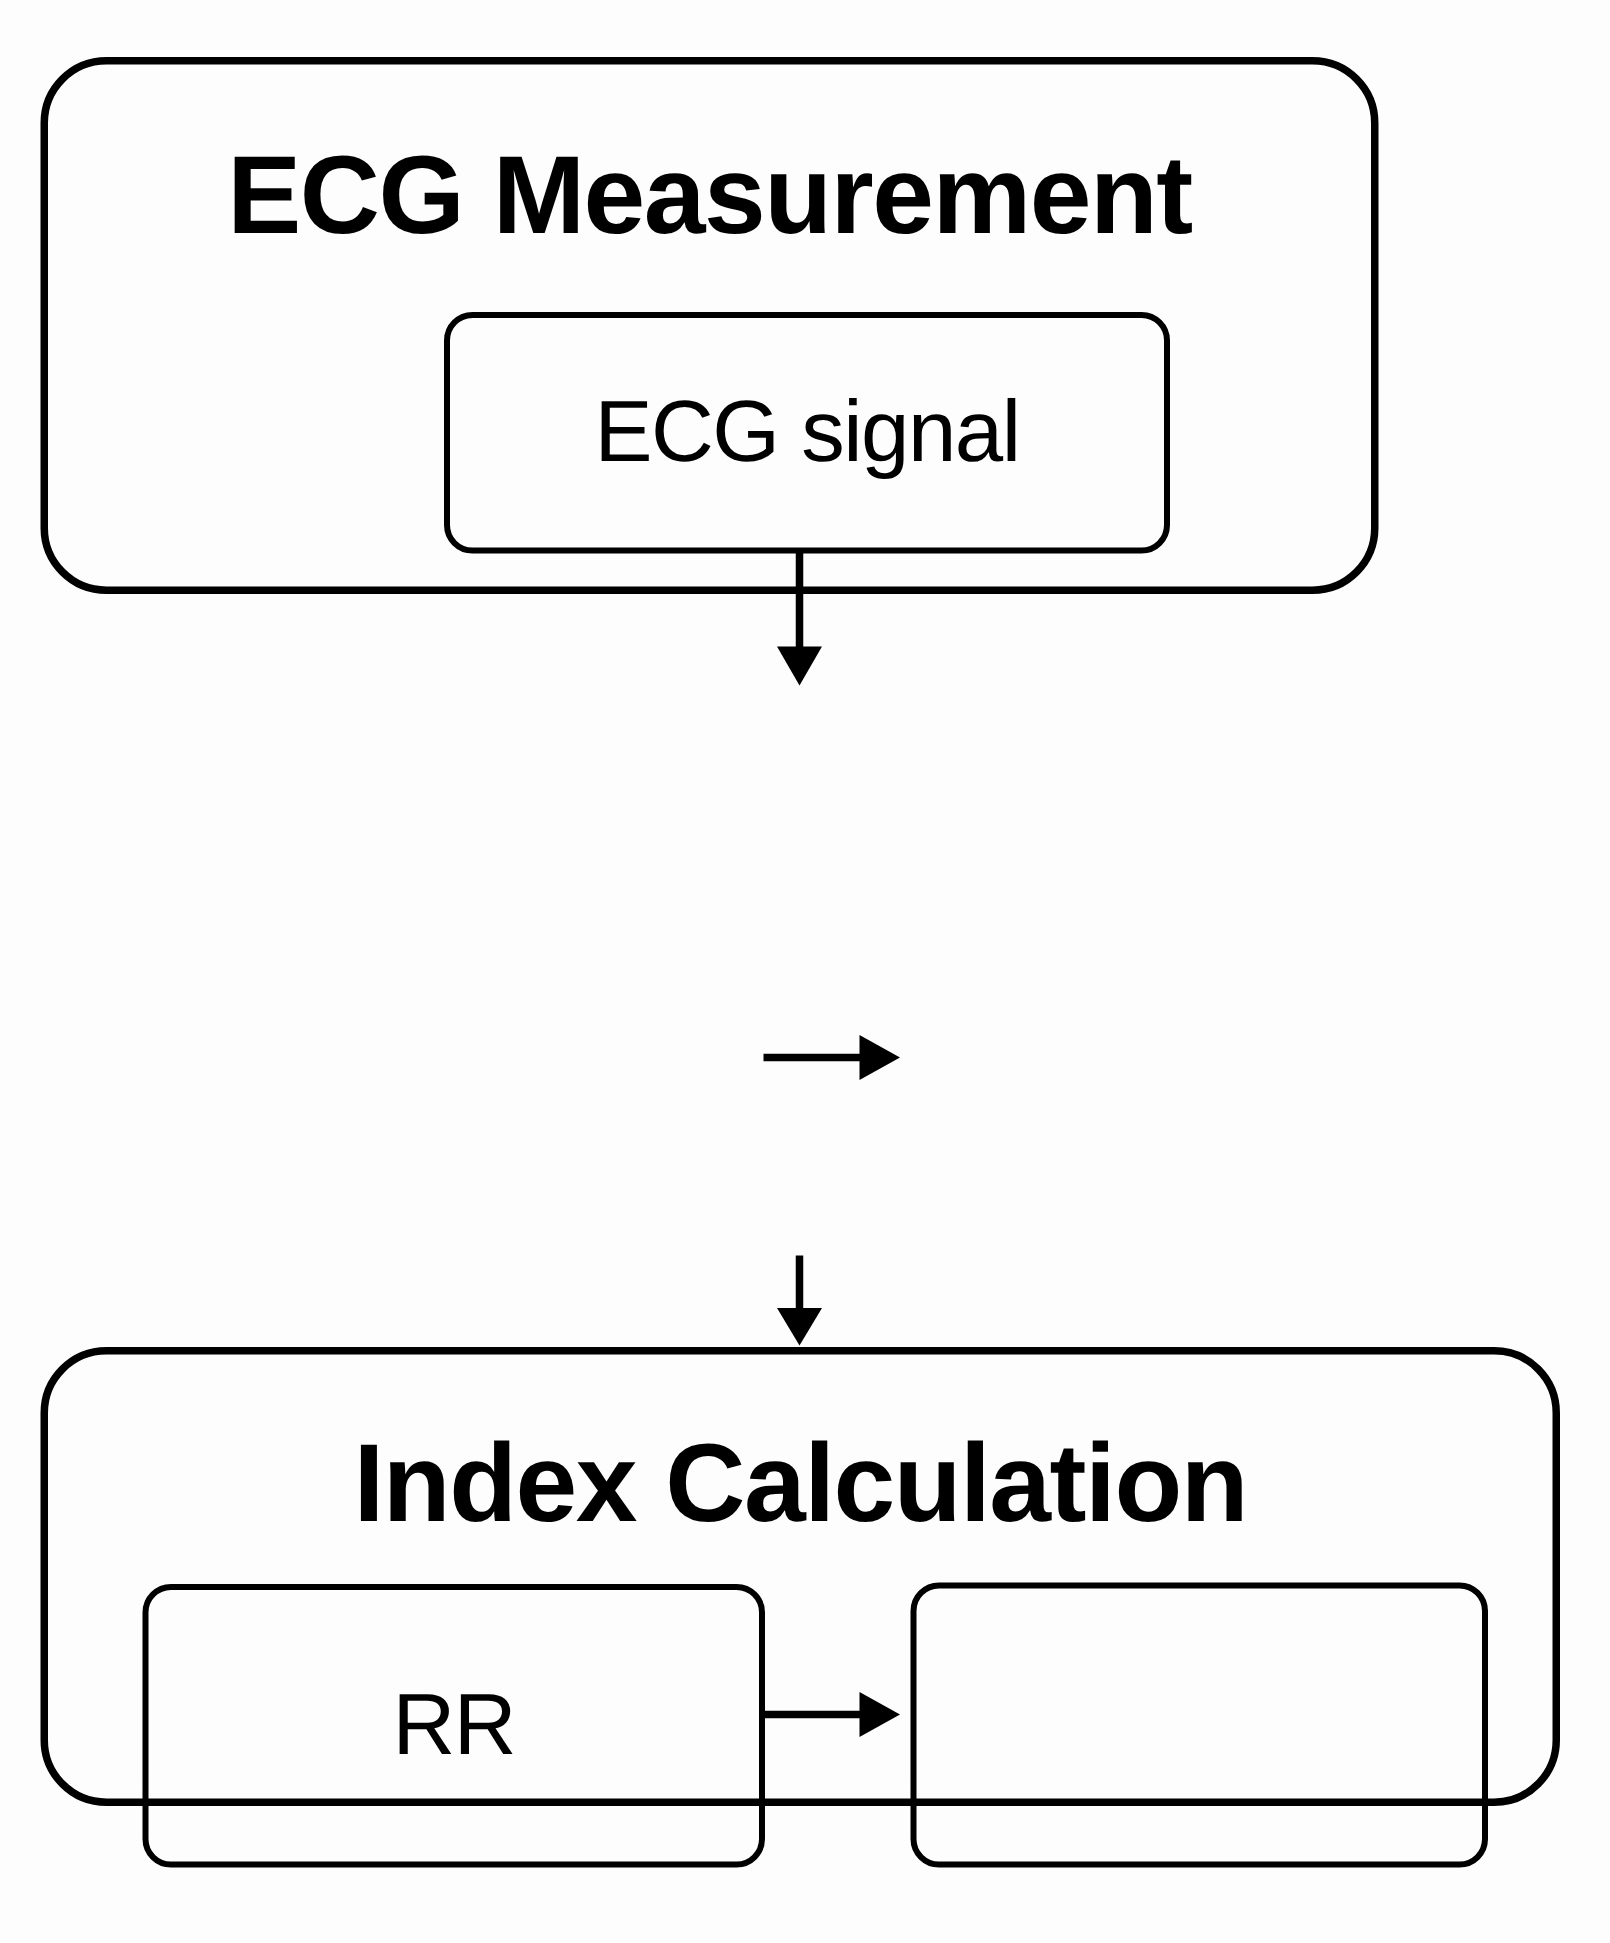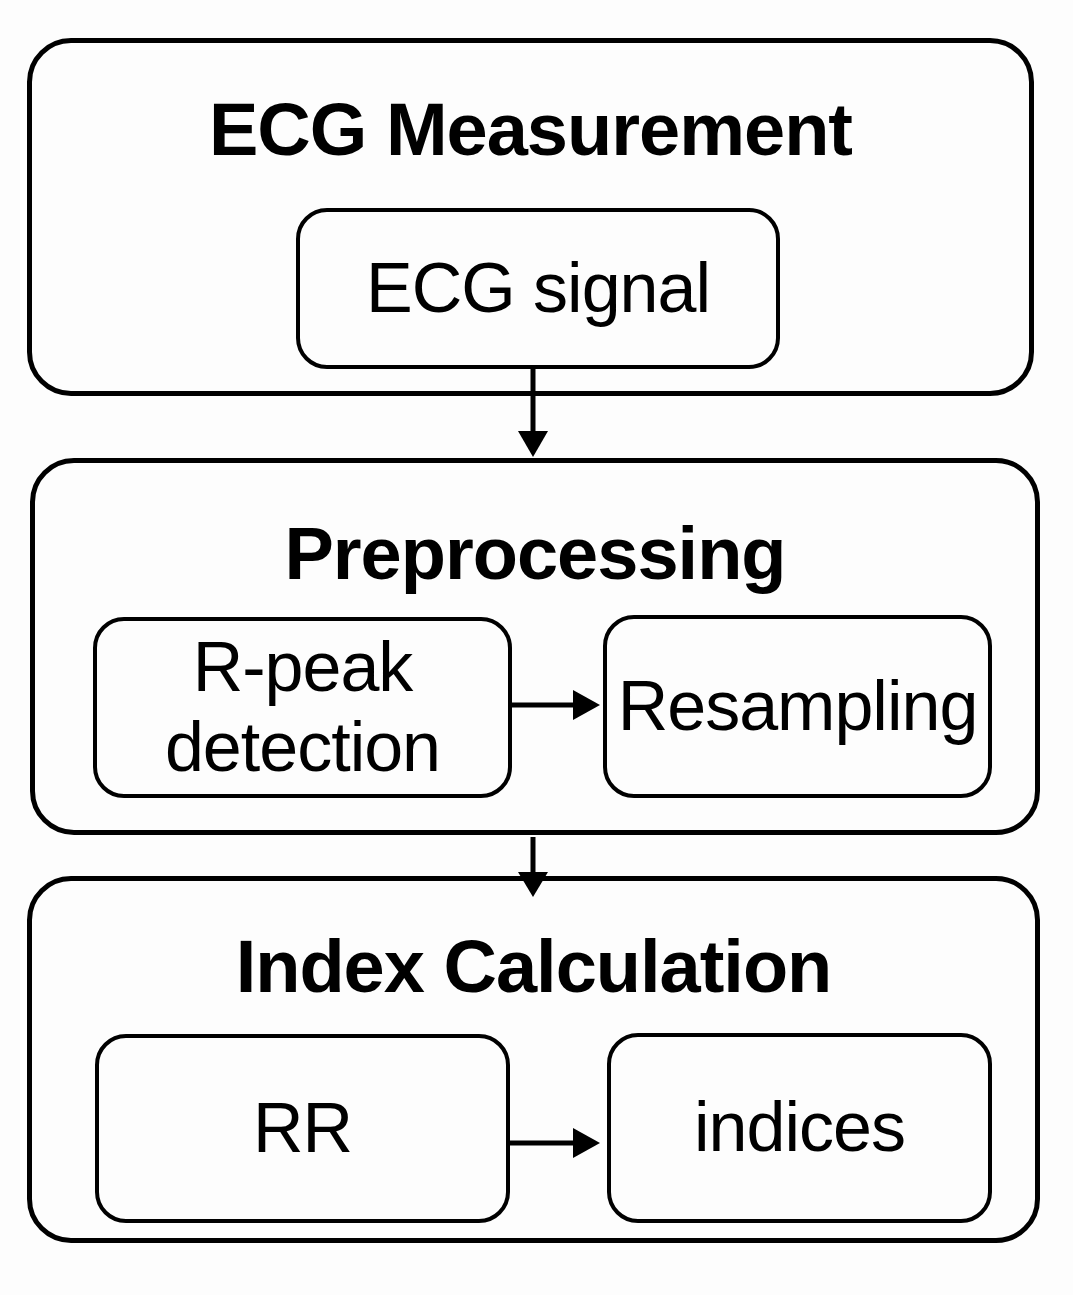--- a/index.html
+++ b/index.html
@@ -20,23 +20,23 @@
     overflow: hidden;
   }
 
   .stage {
     position: absolute;
     box-sizing: border-box;
     border: 5px solid var(--stroke);
     border-radius: 44px;
     background: transparent;
   }
-  #stage-ecg  { left: 27px;  top: 38px;  width: 1007px; height: 358px; }
+  #stage-ecg  { left: 27px;  top: 38px;  width: 892px; height: 358px; }
   #stage-pre  { left: 30px;  top: 458px; width: 1010px; height: 377px; }
-  #stage-idx  { left: 27px;  top: 876px; width: 1013px; height: 367px; }
+  #stage-idx  { left: 27px;  top: 898px; width: 1013px; height: 306px; }
 
   .stage-title {
     position: absolute;
     left: 0;
     width: 100%;
     margin: 0;
     text-align: center;
     font-size: 74px;
     font-weight: 700;
     line-height: 1;
@@ -44,26 +44,26 @@
     white-space: nowrap;
   }
   #stage-ecg .stage-title { top: 50px; }
   #stage-pre .stage-title { top: 54px; }
   #stage-idx .stage-title { top: 49px; }
 
   .node {
     position: absolute;
     box-sizing: border-box;
     border: 4px solid var(--stroke);
-    border-radius: 31px;
+    border-radius: 19px;
     display: flex;
     flex-direction: column;
     justify-content: center;
     text-align: center;
-    font-size: 70px;
+    font-size: 58px;
     font-weight: 400;
     line-height: 1.14;
     letter-spacing: -1px;
     white-space: nowrap;
   }
   #node-ecg-signal { left: 264px; top: 165px; width: 484px; height: 161px; }
   #node-rpeak      { left: 58px;  top: 154px; width: 419px; height: 181px; }
   #node-resampling { left: 568px; top: 152px; width: 389px; height: 183px; }
   #node-rr         { left: 63px;  top: 153px; width: 415px; height: 189px; }
   #node-hrv        { left: 575px; top: 152px; width: 385px; height: 190px; }
@@ -84,38 +84,27 @@
 
 <div class="scene">
 
   <section class="stage" id="stage-ecg">
     <h2 class="stage-title">ECG Measurement</h2>
     <div class="node" id="node-ecg-signal">
       <span>ECG signal</span>
     </div>
   </section>
 
-  <section class="stage" id="stage-pre">
-    <h2 class="stage-title">Preprocessing</h2>
-    <div class="node" id="node-rpeak">
-      <span>R-peak</span>
-      <span>detection</span>
-    </div>
-    <div class="node" id="node-resampling">
-      <span>Resampling</span>
-    </div>
-  </section>
 
   <section class="stage" id="stage-idx">
     <h2 class="stage-title">Index Calculation</h2>
     <div class="node" id="node-rr">
       <span>RR</span>
     </div>
     <div class="node" id="node-hrv">
-      <span>indices</span>
     </div>
   </section>
 
   <svg class="arrows" viewBox="0 0 1073 1295" aria-hidden="true">
 
     <g>
       <line x1="533" y1="366" x2="533" y2="436"></line>
       <polygon points="518,431 548,431 533,457"></polygon>
     </g>
 

